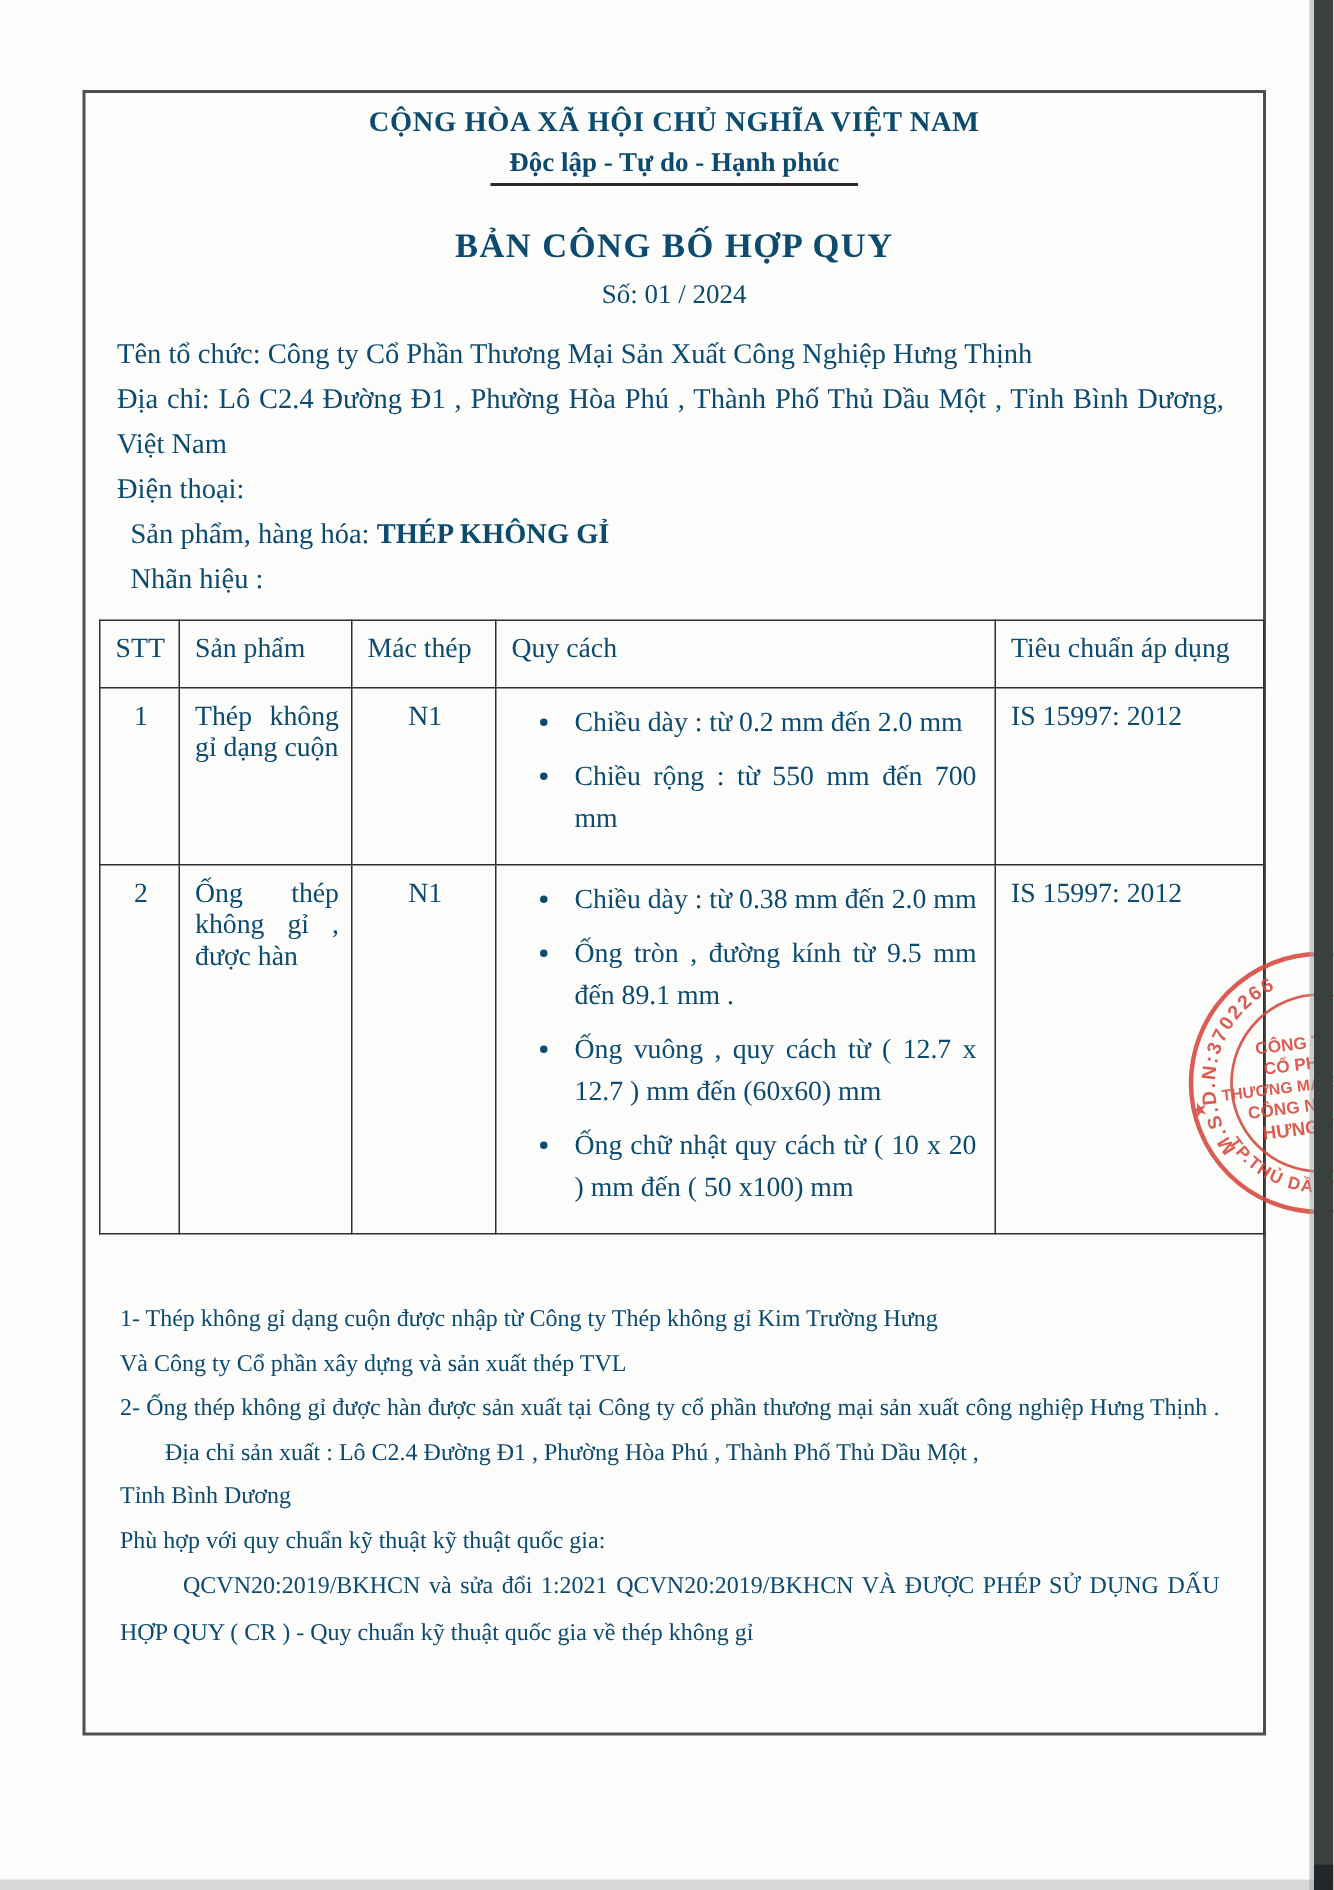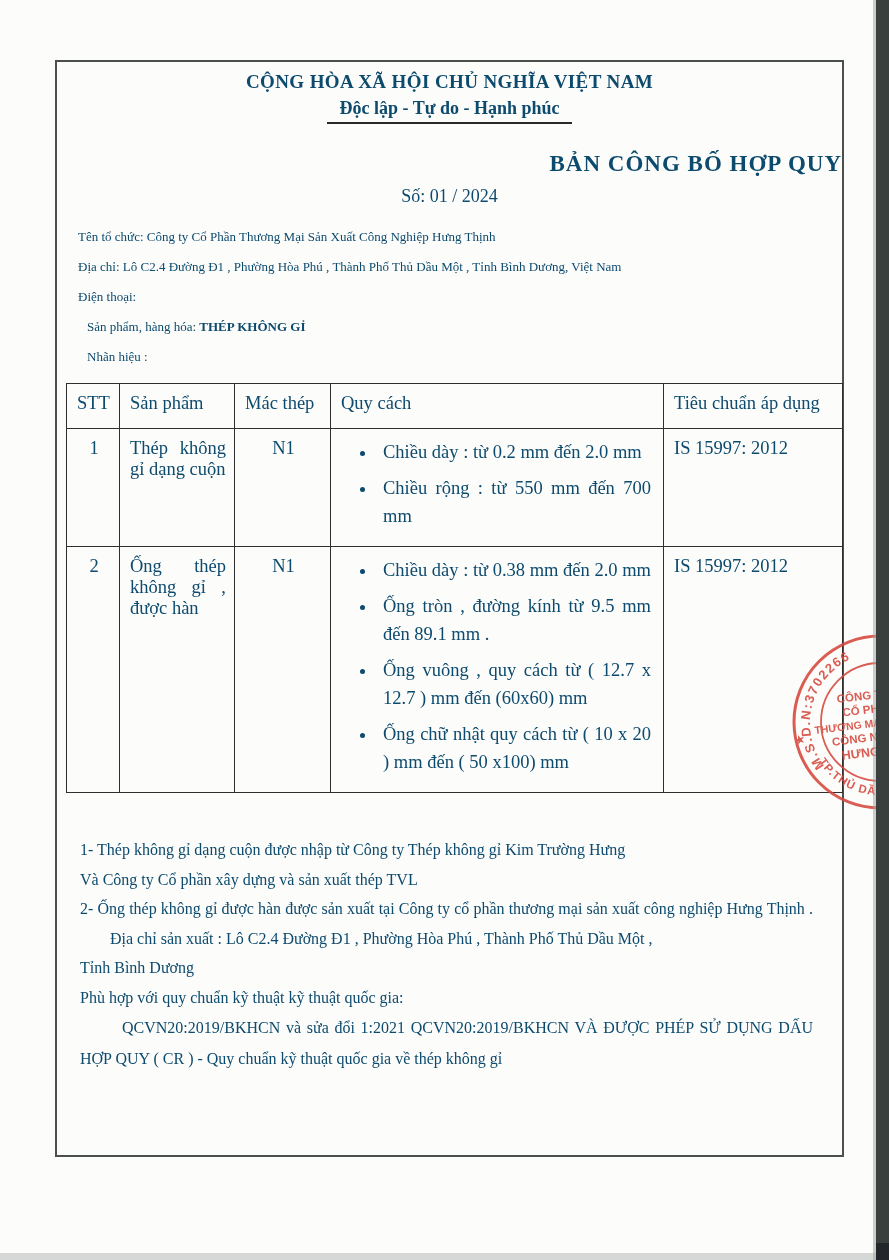--- a/index.html
+++ b/index.html
@@ -13,24 +13,24 @@
 
   
   .frame{position:absolute;left:55px;top:60px;width:789px;height:1097px;
          border:2px solid #4b504e;box-sizing:border-box;background:transparent;}
 
   .nat-header{text-align:center;padding-top:9px;}
   .nh1{font-size:19px;font-weight:bold;letter-spacing:.4px;margin:0;}
   .nh2{display:inline-block;font-size:18px;font-weight:bold;margin-top:4px;
        border-bottom:2.5px solid #2a2a2a;padding:1px 12px 3px 12px;}
 
-  .doc-title{text-align:right;font-size:23px;font-weight:bold;letter-spacing:1px;margin-top:27px;}
+  .doc-title{text-align:center;font-size:23px;font-weight:bold;letter-spacing:1px;margin-top:27px;}
   .doc-no{text-align:center;font-size:18px;margin-top:9px;}
 
-  .info{margin:15px 26px 0 21px;font-size:13px;line-height:30px;}
+  .info{margin:15px 26px 0 21px;font-size:19px;line-height:30px;}
   .info p{margin:0;text-align:justify;}
   .info p.ind{padding-left:9px;}
   .b{font-weight:bold;}
 
   table.spec{border-collapse:collapse;margin:11px 0 0 9px;table-layout:fixed;width:776px;
              font-size:18.5px;padding-left:32px;}
   table.spec th, table.spec td{border:1.6px solid #2f2f2f;vertical-align:top;
              padding:9px 8px 8px 10px;box-sizing:border-box;}
   table.spec th{font-weight:normal;text-align:left;height:45px;}
   .c-stt{width:53px;} .c-sp{width:115px;} .c-mt{width:96px;} .c-qc{width:333px;} .c-tc{width:179px;}

